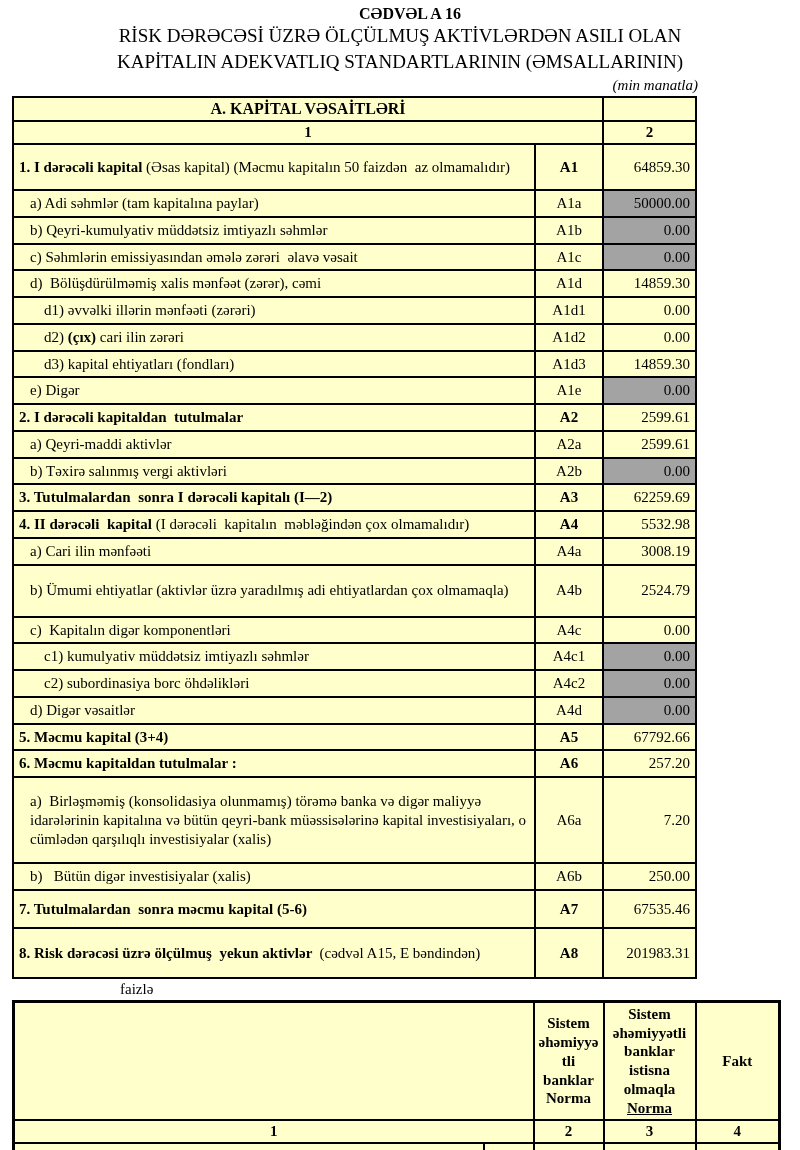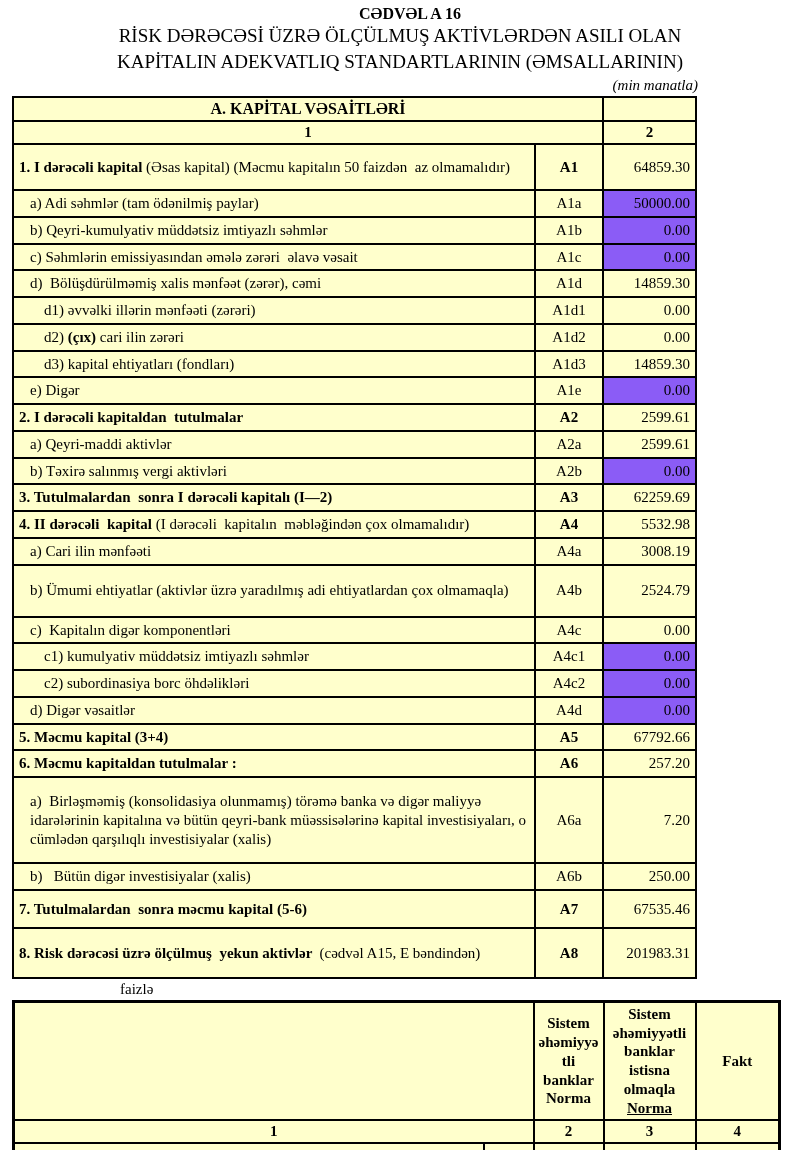--- a/index.html
+++ b/index.html
@@ -41,21 +41,21 @@
   
   .t1{width:683px;border:2px solid #d946ef;}
   .t1 .head-title{text-align:center;font-weight:bold;font-size:16px;height:20px;padding:1px;}
   .t1 .numrow td{text-align:center;font-weight:bold;height:17px;padding:1px;font-size:15px;}
   .t1 .lbl{white-space:pre-wrap;}
   .t1 .ind0{padding-left:5px;}
   .t1 .ind1{padding-left:16px;}
   .t1 .ind2{padding-left:30px;}
   .t1 .code{text-align:center;}
   .t1 .val{text-align:right;padding-right:5px;}
-  .t1 .white{background:#8b5cf6;}
+  .t1 .white{background:#a3a3a3;}
   
   #t1-body tr:nth-child(1) td{height:38px;}
   #t1-body tr:nth-child(16) td{height:44px;}
   #t1-body tr:nth-child(23) td{height:78px;}
   #t1-body tr:nth-child(25) td{height:30px;}
   #t1-body tr:nth-child(26) td{height:42px;}
 
   
   .t2{width:766px;border:3px solid #000;}
   .t2 .h2{
@@ -98,21 +98,21 @@
         <td>2</td>
       </tr>
     </tbody>
     <tbody id="t1-body">
         <tr>
           <td class="lbl ind0"><span class="b">1. I dərəcəli kapital</span><span> (Əsas kapital) (Məcmu kapitalın 50 faizdən  az olmamalıdır)</span></td>
           <td class="code b">A1</td>
           <td class="val">64859.30</td>
         </tr>
         <tr>
-          <td class="lbl ind1"><span>a) Adi səhmlər (tam ödənilmiş paylar)</span></td>
+          <td class="lbl ind1"><span>a) Adi səhmlər (tam kapitalına paylar)</span></td>
           <td class="code">A1a</td>
           <td class="val white">50000.00</td>
         </tr>
         <tr>
           <td class="lbl ind1"><span>b) Qeyri-kumulyativ müddətsiz imtiyazlı səhmlər</span></td>
           <td class="code">A1b</td>
           <td class="val white">0.00</td>
         </tr>
         <tr>
           <td class="lbl ind1"><span>c) Səhmlərin emissiyasından əmələ zərəri  əlavə vəsait</span></td>

